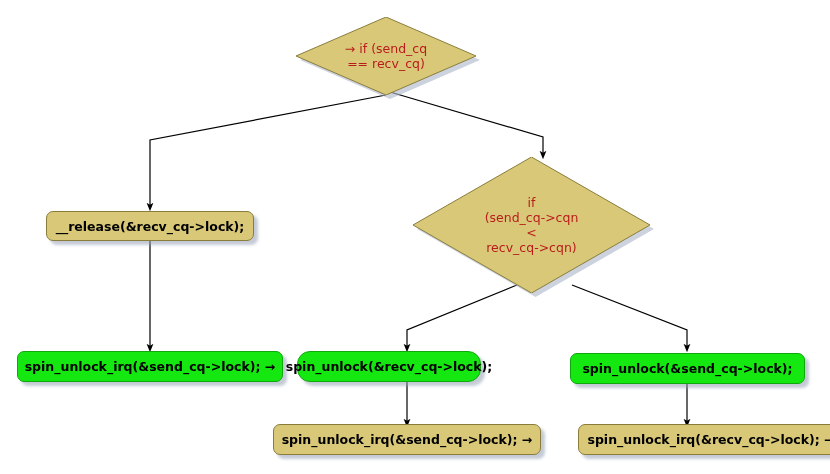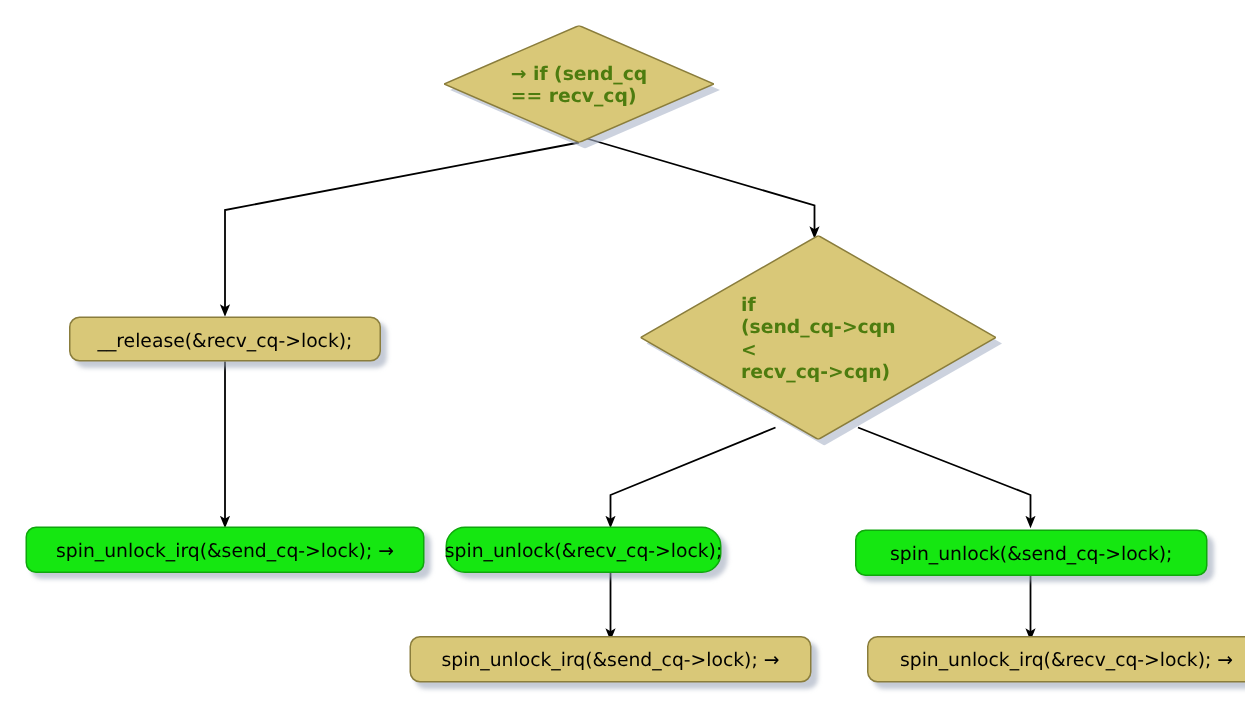--- a/index.html
+++ b/index.html
@@ -38,41 +38,41 @@
     top: 0;
     width: 100%;
     height: 100%;
   }
   .diamond .shadow {
     transform: translate(4px, 4px);
   }
   .diamond .label {
     position: relative;
     z-index: 3;
-    text-align: left;
-    color: #4d7c0f;
+    text-align: center;
+    color: #b91c1c;
     font-size: 12.5px;
     line-height: 15px;
     white-space: pre;
     letter-spacing: 0px;
-    font-weight: bold;
   }
   
   .boxnode {
     position: absolute;
     box-sizing: border-box;
     border-radius: 7px;
     display: flex;
     align-items: center;
     justify-content: center;
     font-size: 12.5px;
     line-height: 15px;
     color: #000000;
     white-space: pre;
     box-shadow: 4px 4px 3px rgba(150, 160, 180, 0.55);
+    font-weight: bold;
   }
   .boxnode.tan {
     background: #d9c878;
     border: 1px solid #8a7d3c;
   }
   .boxnode.green {
     background: #15e711;
     border: 1px solid #0fa70c;
   }
 </style>
@@ -111,21 +111,21 @@
       <polygon points="90,0 180,39 90,78 0,39" fill="#d9c878" stroke="#8a7d3c" stroke-width="1"></polygon>
     </svg>
     <div class="label">→ if (send_cq
 == recv_cq)</div>
   </div>
 
   <div class="boxnode tan" style="left:46px; top:211px; width:208px; height:30px;">
     <span>__release(&amp;recv_cq-&gt;lock);</span>
   </div>
 
-  <div class="diamond" style="left:427px; top:157px; width:237px; height:136px;">
+  <div class="diamond" style="left:413px; top:157px; width:237px; height:136px;">
     <svg class="shadow" viewBox="0 0 237 136" preserveAspectRatio="none">
       <polygon points="118.5,0 237,68 118.5,136 0,68" fill="#aab4c8" opacity="0.6"></polygon>
     </svg>
     <svg class="face" viewBox="0 0 237 136" preserveAspectRatio="none">
       <polygon points="118.5,0 237,68 118.5,136 0,68" fill="#d9c878" stroke="#8a7d3c" stroke-width="1"></polygon>
     </svg>
     <div class="label">if
 (send_cq-&gt;cqn
 &lt;
 recv_cq-&gt;cqn)</div>

